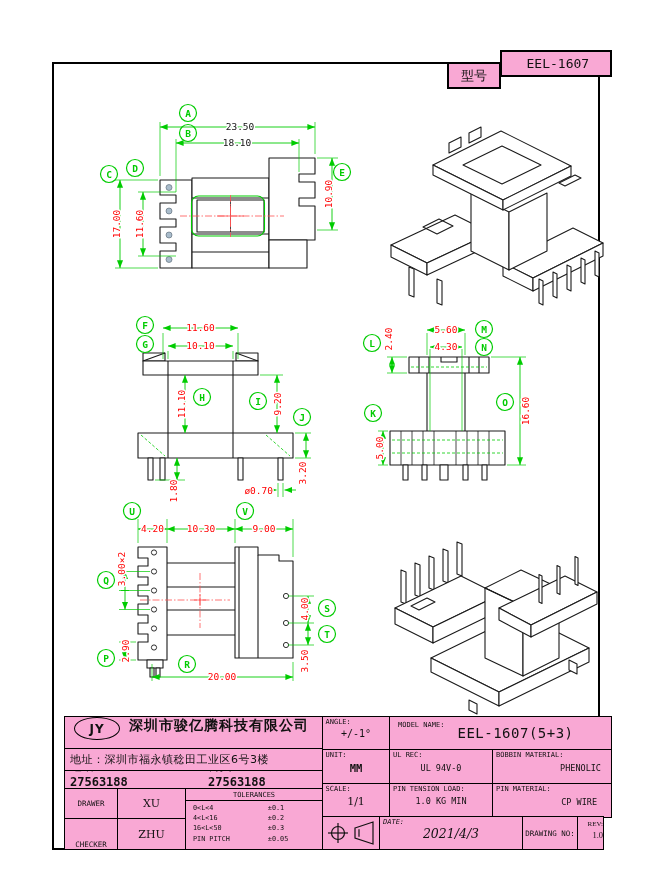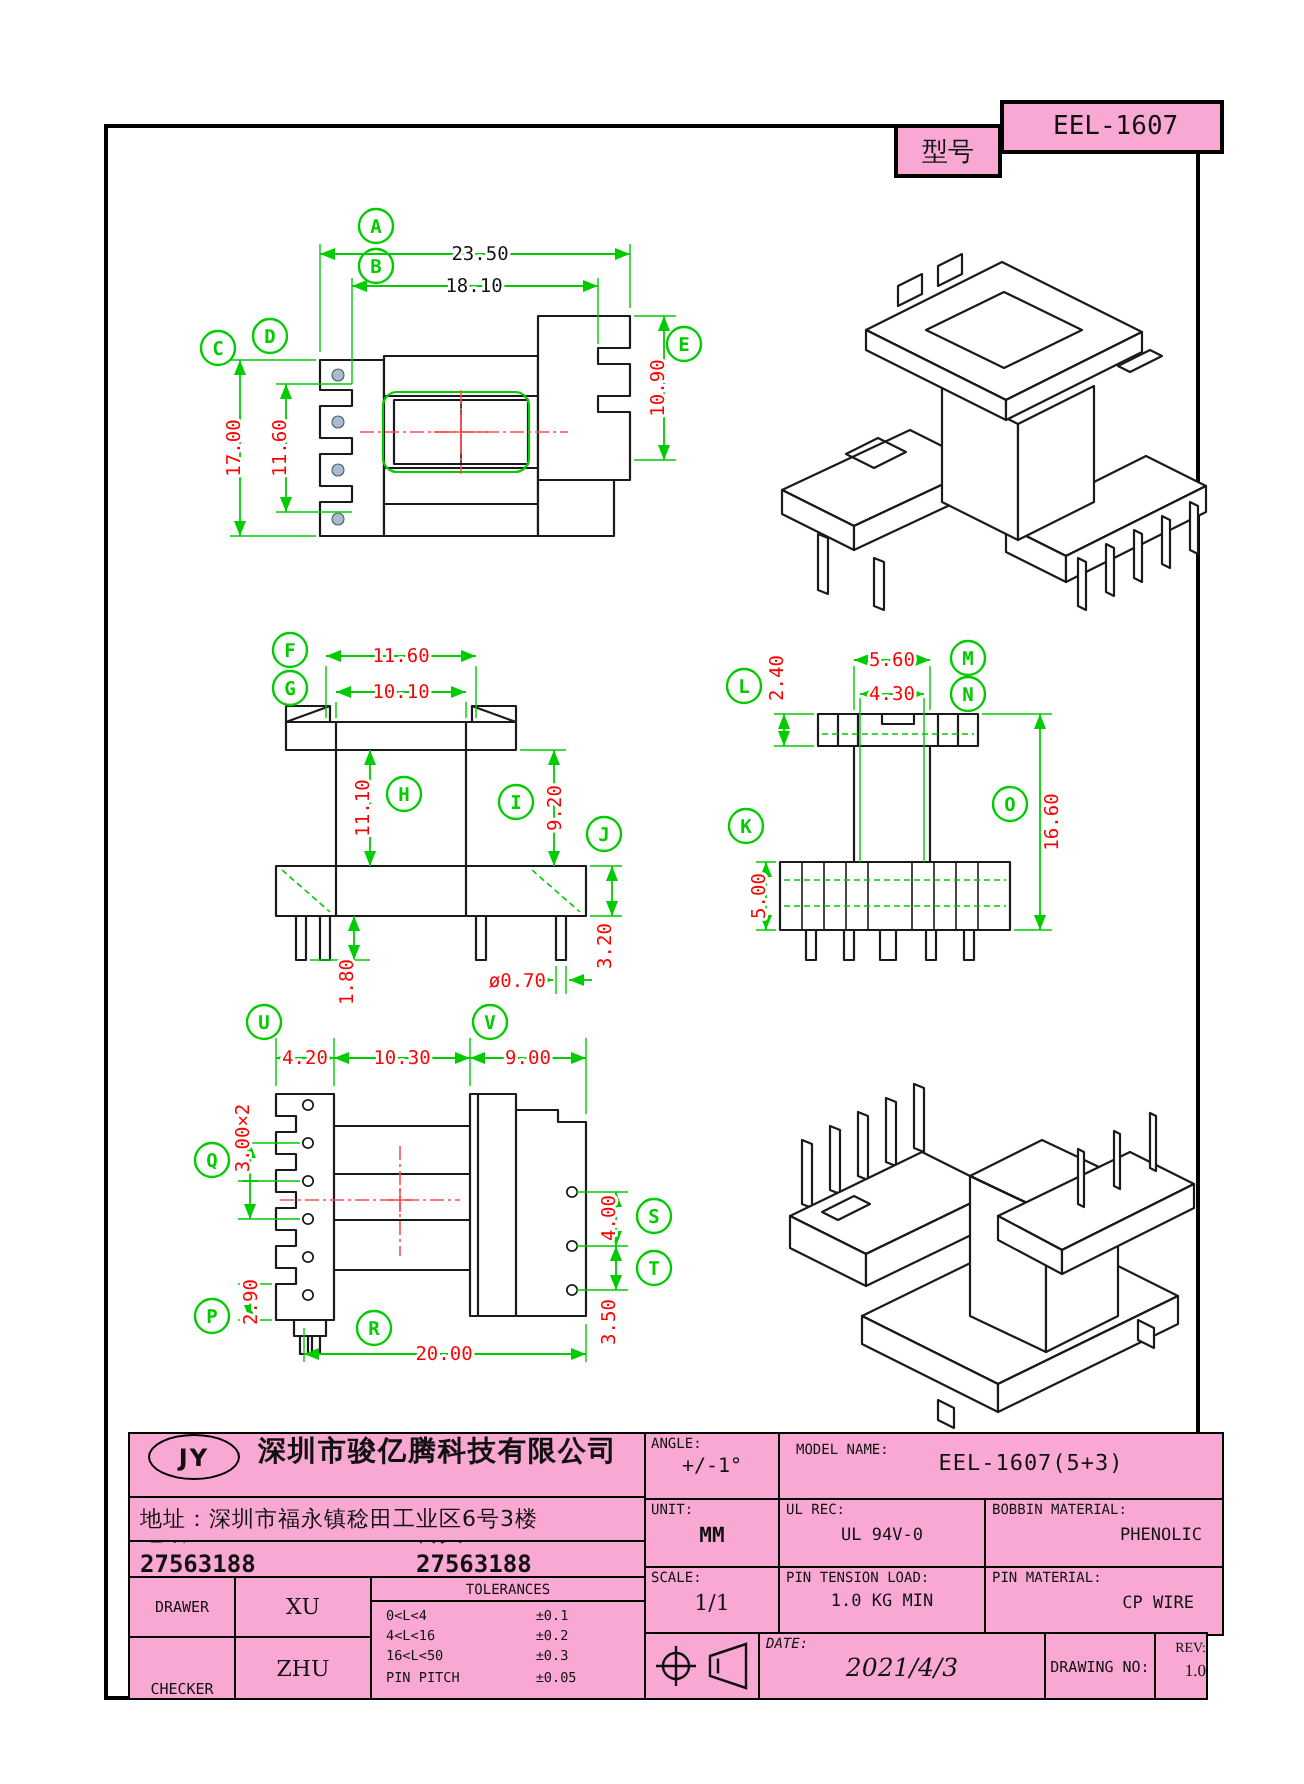--- a/index.html
+++ b/index.html
@@ -372,21 +372,21 @@
         <span>±0.05</span>
     </div>
   </div>
 
   <div class="cell" style="left:309.5px;top:716px;width:69px;height:34px;">
     <div class="cl">ANGLE:</div>
     <div style="text-align:center;font-size:10px;padding-top:2px;">+/-1°</div>
   </div>
   <div class="cell" style="left:377px;top:716px;width:223px;height:34px;">
     <div class="cl" style="position:absolute;top:3px;left:5px;">MODEL NAME:</div>
-    <div style="text-align:center;font-size:11px;padding:8px 0 0 30px;letter-spacing:0.5px;">EEL-1607(5+3)</div>
+    <div style="text-align:center;font-size:14px;padding:8px 0 0 30px;letter-spacing:0.5px;">EEL-1607(5+3)</div>
   </div>
   <div class="cell" style="left:309.5px;top:748.5px;width:69px;height:36px;">
     <div class="cl">UNIT:</div>
     <div style="text-align:center;font-size:10.5px;padding-top:3px;font-weight:600;">MM</div>
   </div>
   <div class="cell" style="left:377px;top:748.5px;width:104px;height:36px;">
     <div class="cl">UL REC:</div>
     <div style="text-align:center;font-size:8.5px;padding-top:4px;">UL 94V-0</div>
   </div>
   <div class="cell" style="left:480px;top:748.5px;width:120px;height:36px;">

